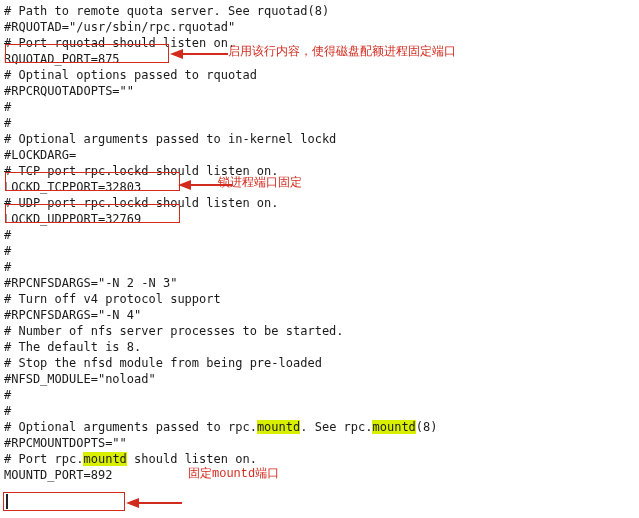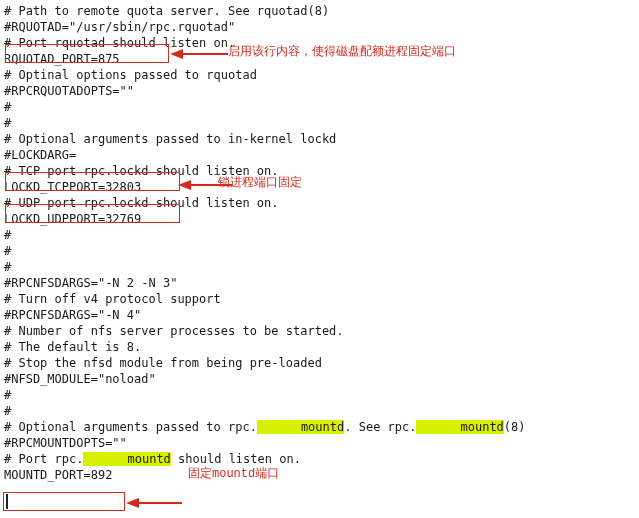--- a/index.html
+++ b/index.html
@@ -26,21 +26,21 @@
     width: 632px;
   }
   .line {
     height: 16px;
     line-height: 16px;
     font-size: 12px;
     color: #1a1a1a;
     white-space: pre;
     letter-spacing: 0px;
   }
-  .hl { background: #d8f000; padding-left: 44px; }
+  .hl { background: #d8f000; }
   
   .box {
     position: absolute;
     border: 1px solid #d22b1e;
     box-sizing: border-box;
     pointer-events: none;
   }
   
   .note {
     position: absolute;

